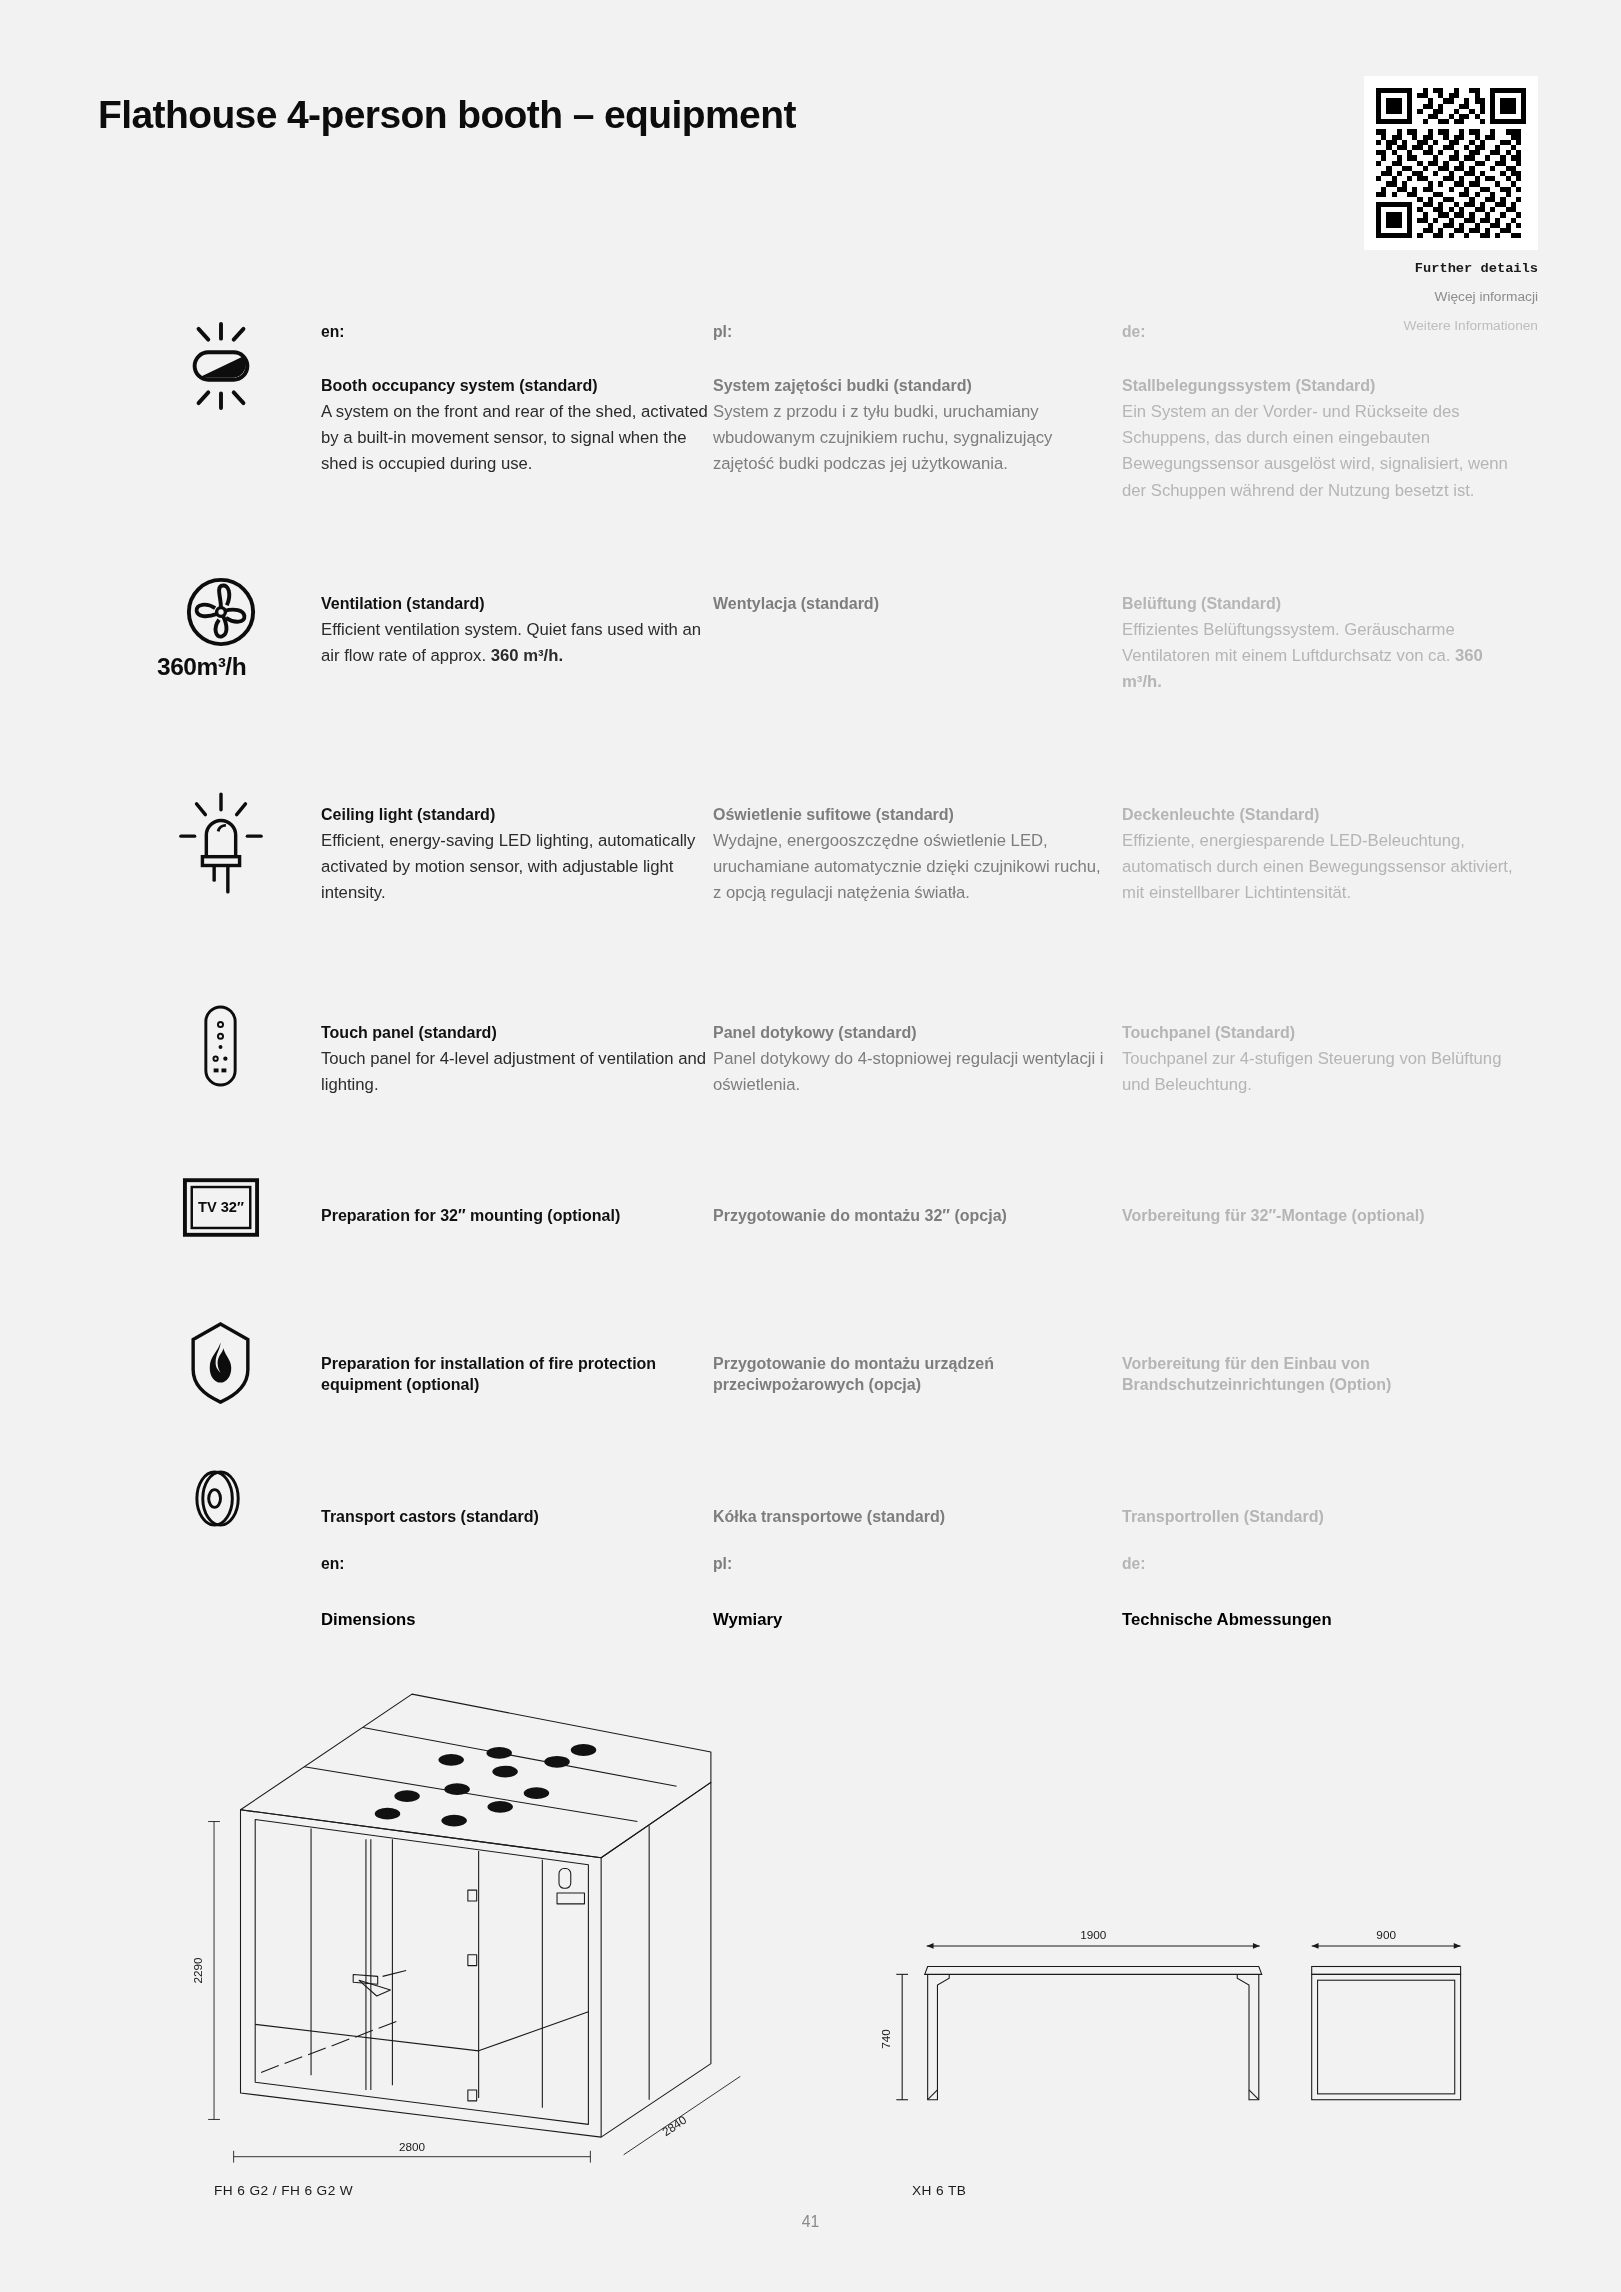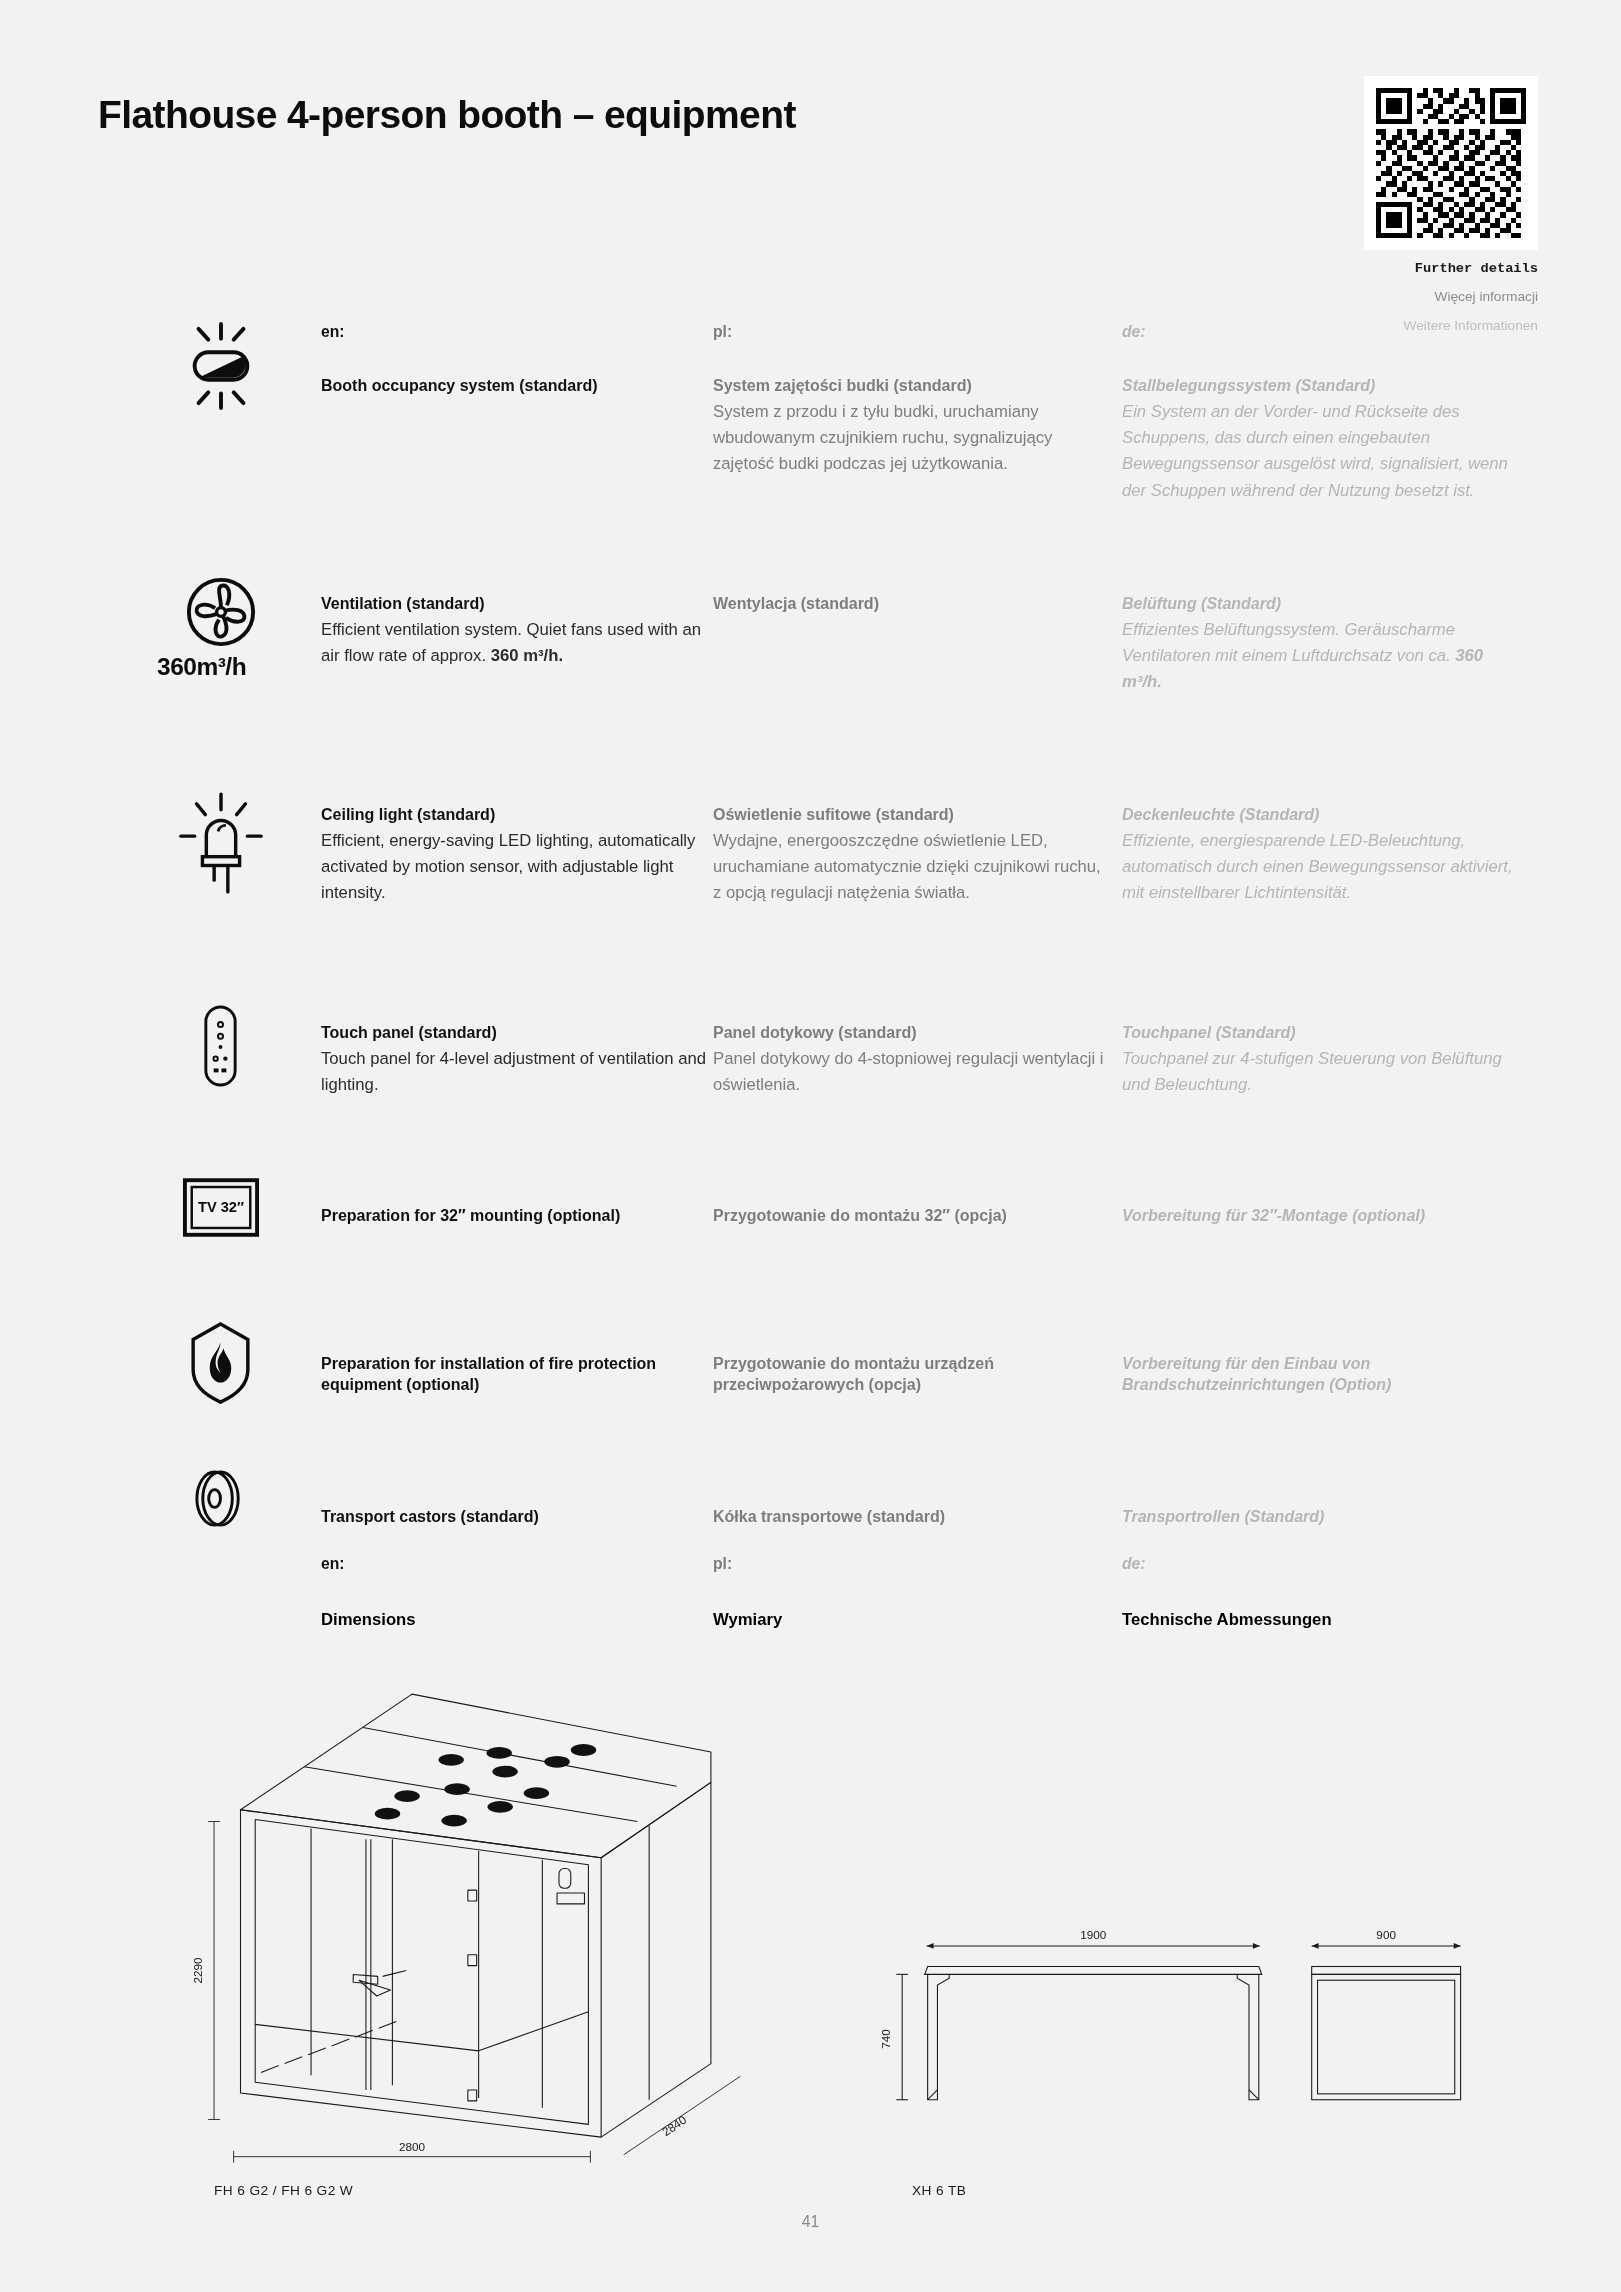--- a/index.html
+++ b/index.html
@@ -70,21 +70,21 @@
   .col.pl { left: 713px; }
   .col.de { left: 1122px; }
 
   .lang-tag { font-size: 15.7px; font-weight: bold; margin-bottom: 34px; }
   .feat-title { font-size: 16px; font-weight: bold; line-height: 1.35; }
   .feat-body { font-size: 16.7px; line-height: 1.58; margin-top: 2px; }
   .feat-body b { font-weight: bold; }
 
   .en .lang-tag, .en .feat-title, .en .feat-body { color: #111111; }
   .pl .lang-tag, .pl .feat-title, .pl .feat-body { color: #7d7d7d; }
-  .de .lang-tag, .de .feat-title, .de .feat-body { color: #b5b5b5; font-style: italic; }
+  .de .lang-tag, .de .feat-title, .de .feat-body { color: #b5b5b5; }
   .en .feat-body { color: #2b2b2b; }
 
   
   .dims-head { position: absolute; top: 1555px; left: 0; width: 1621px; }
   .dims-head .col { position: absolute; top: 0; }
   .dims-head .lang-tag { margin-bottom: 11.8px; }
   .dims-head .dim-word { font-size: 16.7px; font-weight: bold; margin-top: 37px; }
 
   
   .drawing-booth { position: absolute; left: 167px; top: 1647px; }
@@ -353,20 +353,21 @@
               <line x1="43" y1="89" x2="43" y2="74"></line>
               <line x1="66" y1="84" x2="56" y2="73"></line>
           </g>
           <rect x="16" y="32" width="54" height="28" rx="14" fill="none" stroke="#0d0d0d" stroke-width="4"></rect>
           <path d="M20 58 L66 36 A14 14 0 0 1 56 58 Z" fill="#0d0d0d"></path>
         </svg>
       </div>
       <div class="col en">
         <div class="lang-tag">en:</div>
         <div class="feat-title">Booth occupancy system (standard)</div>
+        <div class="feat-body">A system on the front and rear of the shed, activated by a built-in movement sensor, to signal when the shed is occupied during use.</div>
       </div>
       <div class="col pl">
         <div class="lang-tag">pl:</div>
         <div class="feat-title">System zajętości budki (standard)</div>
         <div class="feat-body">System z przodu i z tyłu budki, uruchamiany wbudowanym czujnikiem ruchu, sygnalizujący zajętość budki podczas jej użytkowania.</div>
       </div>
       <div class="col de">
         <div class="lang-tag">de:</div>
         <div class="feat-title">Stallbelegungssystem (Standard)</div>
         <div class="feat-body">Ein System an der Vorder- und Rückseite des Schuppens, das durch einen eingebauten Bewegungssensor ausgelöst wird, signalisiert, wenn der Schuppen während der Nutzung besetzt ist.</div>

